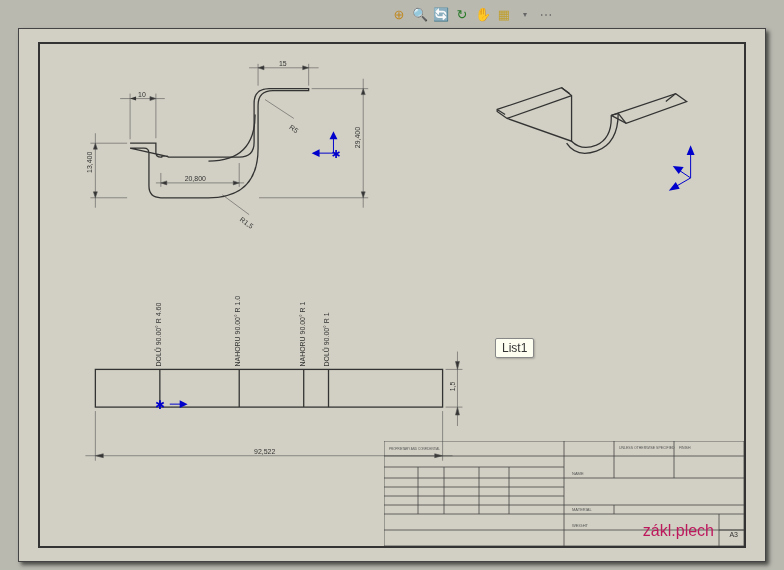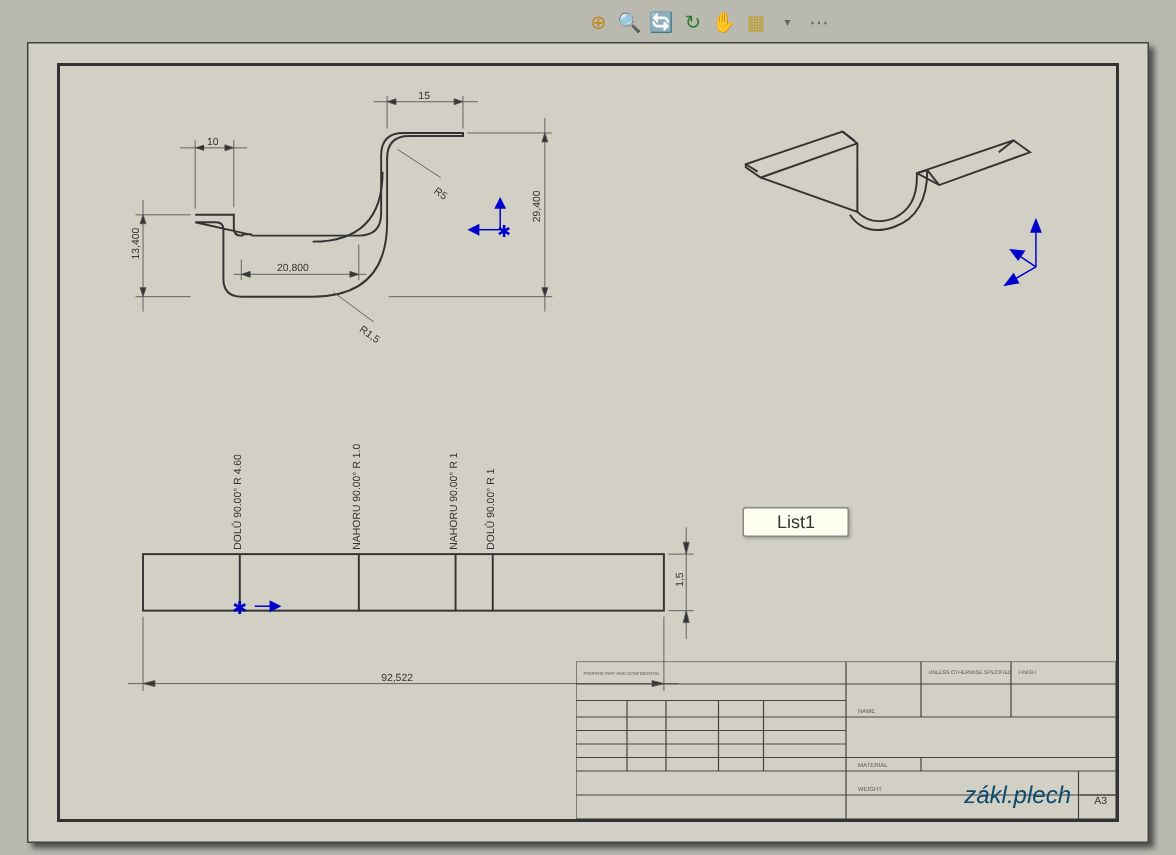--- a/index.html
+++ b/index.html
@@ -3,24 +3,24 @@
 <meta charset="utf-8">
 <style>
   * { box-sizing: border-box; margin: 0; padding: 0; }
   html, body { width: 784px; height: 570px; overflow: hidden; font-family: Arial, sans-serif; }
   body { background: #b9b9b0; }
   .toolbar { position: absolute; top: 4px; left: 390px; height: 20px; display: flex; gap: 3px; align-items: center; }
   .tool-icon { width: 18px; height: 18px; display: flex; align-items: center; justify-content: center; font-size: 13px; cursor: pointer; }
   .sheet-container { position: absolute; top: 28px; left: 18px; width: 748px; height: 534px; background: #d2d0c4; box-shadow: 3px 3px 4px rgba(0,0,0,0.6), inset 0 0 0 1px #444; }
   .frame { position: absolute; top: 14px; left: 20px; right: 20px; bottom: 14px; border: 2px solid #333; }
   svg.dwg { position: absolute; inset: 0; width: 100%; height: 100%; }
-  .tooltip { position: absolute; top: 338px; left: 495px; background: #fdfdf0; border: 1px solid #888; padding: 2px 22px; font-size: 12px; color: #333; border-radius: 2px; box-shadow: 1px 1px 2px rgba(0,0,0,0.2); }
+  .tooltip { position: absolute; top: 338px; left: 495px; background: #fdfdf0; border: 1px solid #888; padding: 2px 6px; font-size: 12px; color: #333; border-radius: 2px; box-shadow: 1px 1px 2px rgba(0,0,0,0.2); }
   .title-block { position: absolute; right: 0; bottom: 0; width: 360px; height: 105px; display: grid; }
   .title-block svg { position: absolute; inset: 0; }
-  .part-name { position:absolute; bottom:6px; right:30px; font-size:16px; color:#0c4a6e;font-style:italic; }
+  .part-name { position:absolute; bottom:6px; right:30px; font-size:16px; color:#be185d; }
   .format-size { position:absolute; bottom:8px; right:6px; font-size:7px; color:#333; }
 </style>
 </head>
 <body>
 
 <div class="toolbar">
   <span class="tool-icon" style="color:#c08820">⊕</span>
   <span class="tool-icon" style="color:#3a6aa0">🔍</span>
   <span class="tool-icon" style="color:#3a88c0">🔄</span>
   <span class="tool-icon" style="color:#2a7a2a">↻</span>

